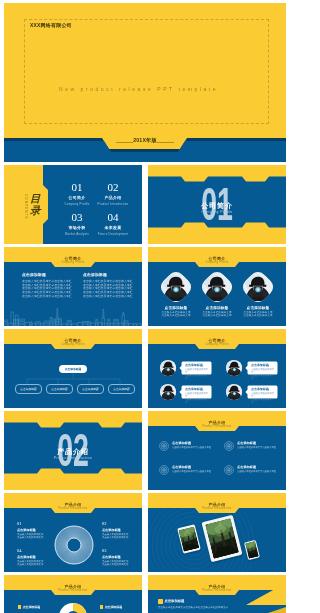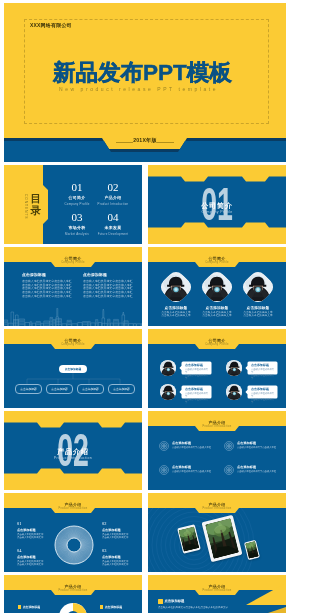--- a/index.html
+++ b/index.html
@@ -32,21 +32,21 @@
           letter-spacing:2.55px;white-space:nowrap;}
   #s1-bottom{position:absolute;left:0;top:0;width:282px;height:159px;}
   #s1-year{position:absolute;left:0;right:0;top:134px;text-align:center;
            font-size:5.2px;color:#3a3208;font-weight:bold;letter-spacing:.2px;}
   .s1-rule{position:absolute;top:139px;height:1px;background:#b08f1a;}
 
   
   #slide2{background:#055a93;}
   #s2-shape{position:absolute;left:0;top:0;}
   #s2-cn{position:absolute;left:26px;top:28px;width:11px;font-size:10.5px;font-weight:bold;
-         color:#4b4108;line-height:11.5px;text-align:right;letter-spacing:0;}
+         color:#4b4108;line-height:11.5px;text-align:left;letter-spacing:0;font-style:italic;}
   #s2-en{position:absolute;left:20px;top:29px;font-size:3.4px;color:#8a7620;
          letter-spacing:.85px;writing-mode:vertical-rl;white-space:nowrap;}
   .s2-item{position:absolute;width:46px;text-align:center;color:#ffffff;}
   
   .content{background:#055a93;}
   .chead{position:absolute;left:0;top:0;}
   .chead-cn{position:absolute;left:0;right:0;top:9.5px;text-align:center;
             font-size:4px;font-weight:bold;color:#5d4d10;letter-spacing:.2px;line-height:4px;}
   .chead-en{position:absolute;left:0;right:0;top:14px;text-align:center;
             font-size:2.6px;color:#9b8226;letter-spacing:.3px;line-height:3px;}
@@ -88,21 +88,20 @@
   .s2-en{font-size:2.9px;color:#a9c4da;letter-spacing:.25px;margin-top:1.5px;}
 </style>
 </head>
 <body>
 
 <div id="sheet">
 
   <div id="slide1" class="slide">
     <div id="s1-dash"></div>
     <div id="s1-company">XXX网络有限公司</div>
-    <div id="s1-title">新品发布PPT模板</div>
     <div id="s1-sub">New product release PPT template</div>
     <svg id="s1-bottom" viewBox="0 0 282 159">
       <path d="M0,135 L98,135 L105,146 L176,146 L183,135 L282,135 L282,159 L0,159 Z" fill="#093c63"></path>
       <path d="M0,138 L100,138 L107,149 L174,149 L181,138 L282,138 L282,159 L0,159 Z" fill="#055a93"></path>
     </svg>
     <div class="s1-rule" style="left:112px;width:17px"></div>
     <div class="s1-rule" style="left:153px;width:17px"></div>
     <div id="s1-year">201X年版</div>
   </div>
 

